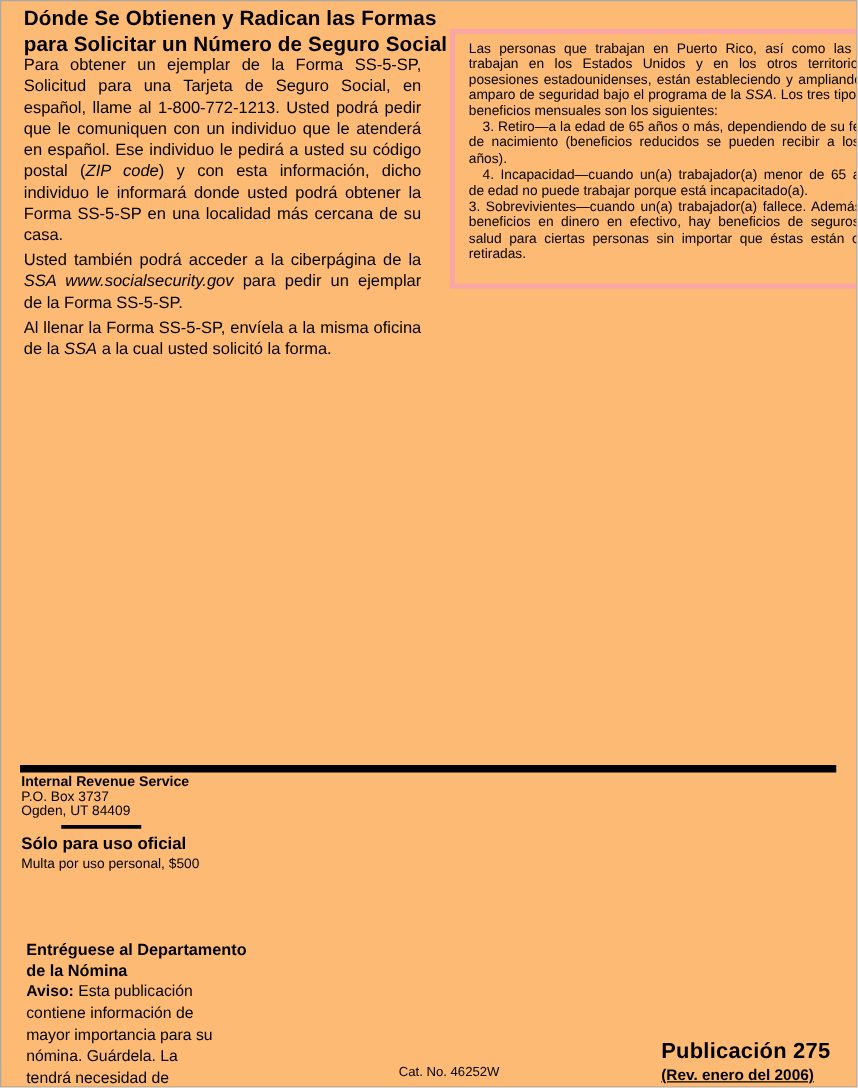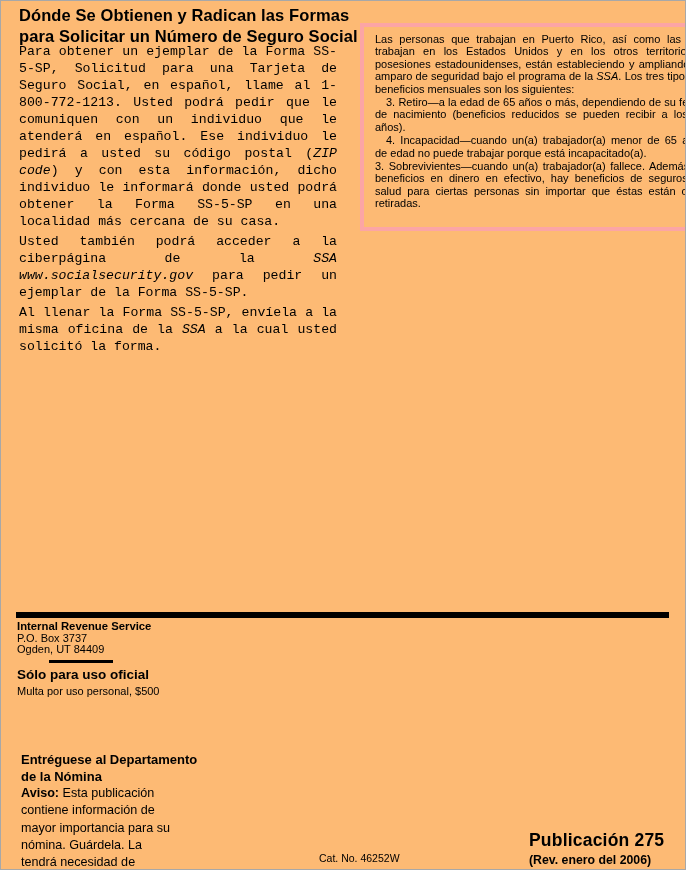--- a/index.html
+++ b/index.html
@@ -11,42 +11,42 @@
   }
   .abs { position:absolute; }
   .title {
     left:18px; top:4px; width:340px;
     font-size:16.5px; font-weight:700; line-height:21px; letter-spacing:0.1px;
   }
   .left-col {
     left:18px; top:42px; width:318px;
     font-size:13.2px; line-height:17px; text-align:justify;
   }
-  .left-col p { margin:0 0 3px 0;font-family:Liberation Mono, monospace; }
+  .left-col p { margin:0 0 3px 0; }
   .info-box {
     left:359px; top:22px; width:360px; box-sizing:border-box;
     border:4px solid #fca5a5; padding:6px 10px 16px 11px;
     font-size:11px; line-height:12.4px; text-align:justify;
   }
   .info-box p { margin:0 0 1px 0; }
   .info-box p.indent { text-indent:11px; }
   .it { font-style:italic; }
   .b { font-weight:700; }
   .bar { left:15px; top:611px; width:653px; height:6px; background:#000; }
   .mailing { left:16px; top:620px; font-size:11px; line-height:11.6px; }
   .mailing .agency { font-weight:700; font-size:11.3px; }
   .tear { left:48px; top:659px; width:64px; height:3px; background:#000; }
   .official { left:16px; top:666px; font-size:13.5px; font-weight:700; }
   .penalty { left:16px; top:684px; font-size:11px; }
   .deliver { left:20px; top:750px; font-size:13px; font-weight:700; line-height:17px; }
   .notice { left:20px; top:784px; width:154px; font-size:12.6px; line-height:17.3px; margin:0; }
   .catno { left:318px; top:851px; font-size:10.5px; }
   .pub { left:528px; top:829px; }
   .pub-title { font-size:17.5px; font-weight:700; letter-spacing:0.2px; }
-  .pub-rev { font-size:12.3px; font-weight:700; margin-top:2px; }
+  .pub-rev { font-size:12.3px; font-weight:700; margin-top:2px;text-decoration:underline; }
 </style>
 </head>
 <body>
 
 <div class="page">
 
   <div class="abs title">
     <div>Dónde Se Obtienen y Radican las Formas</div>
     <div>para Solicitar un Número de Seguro Social</div>
   </div>

